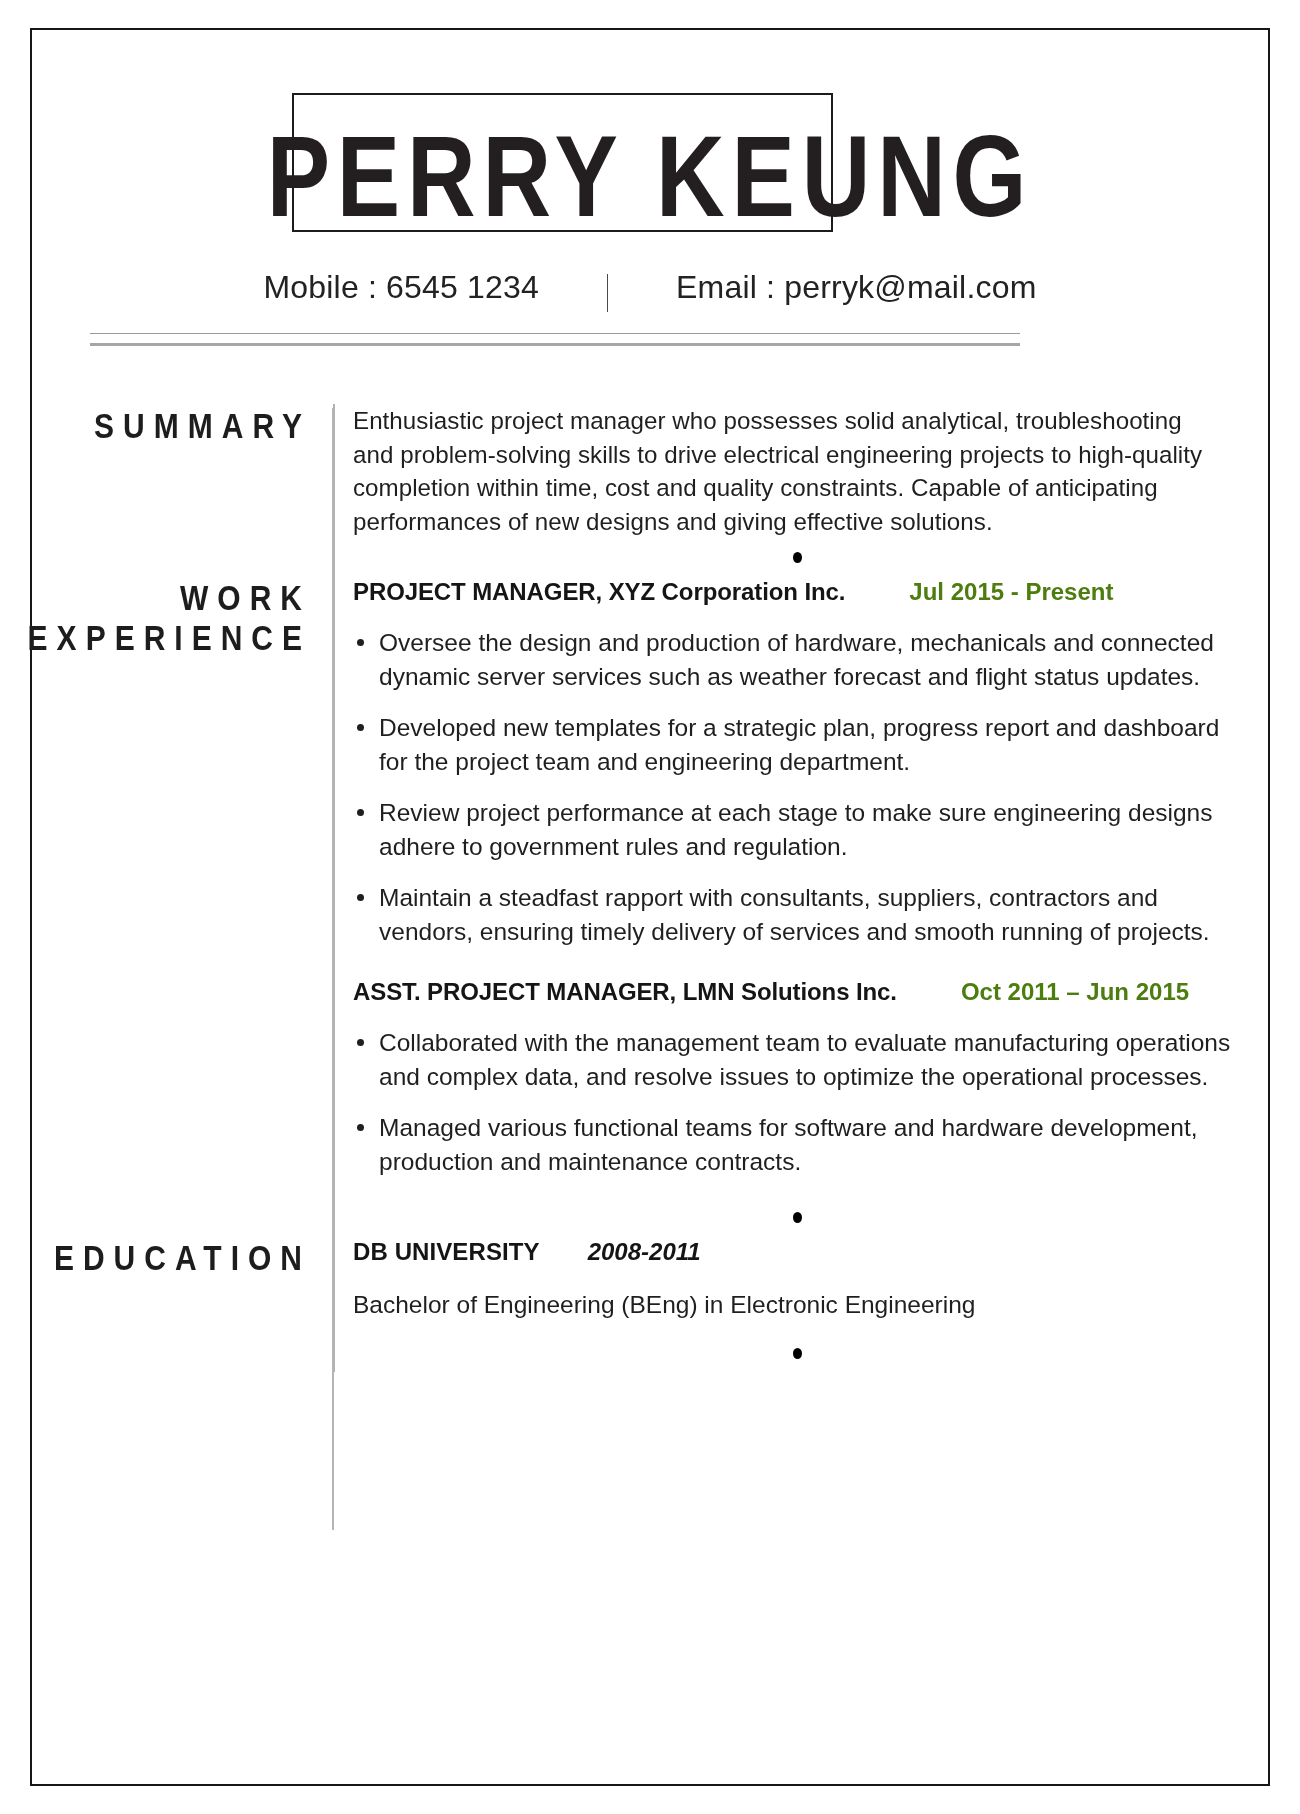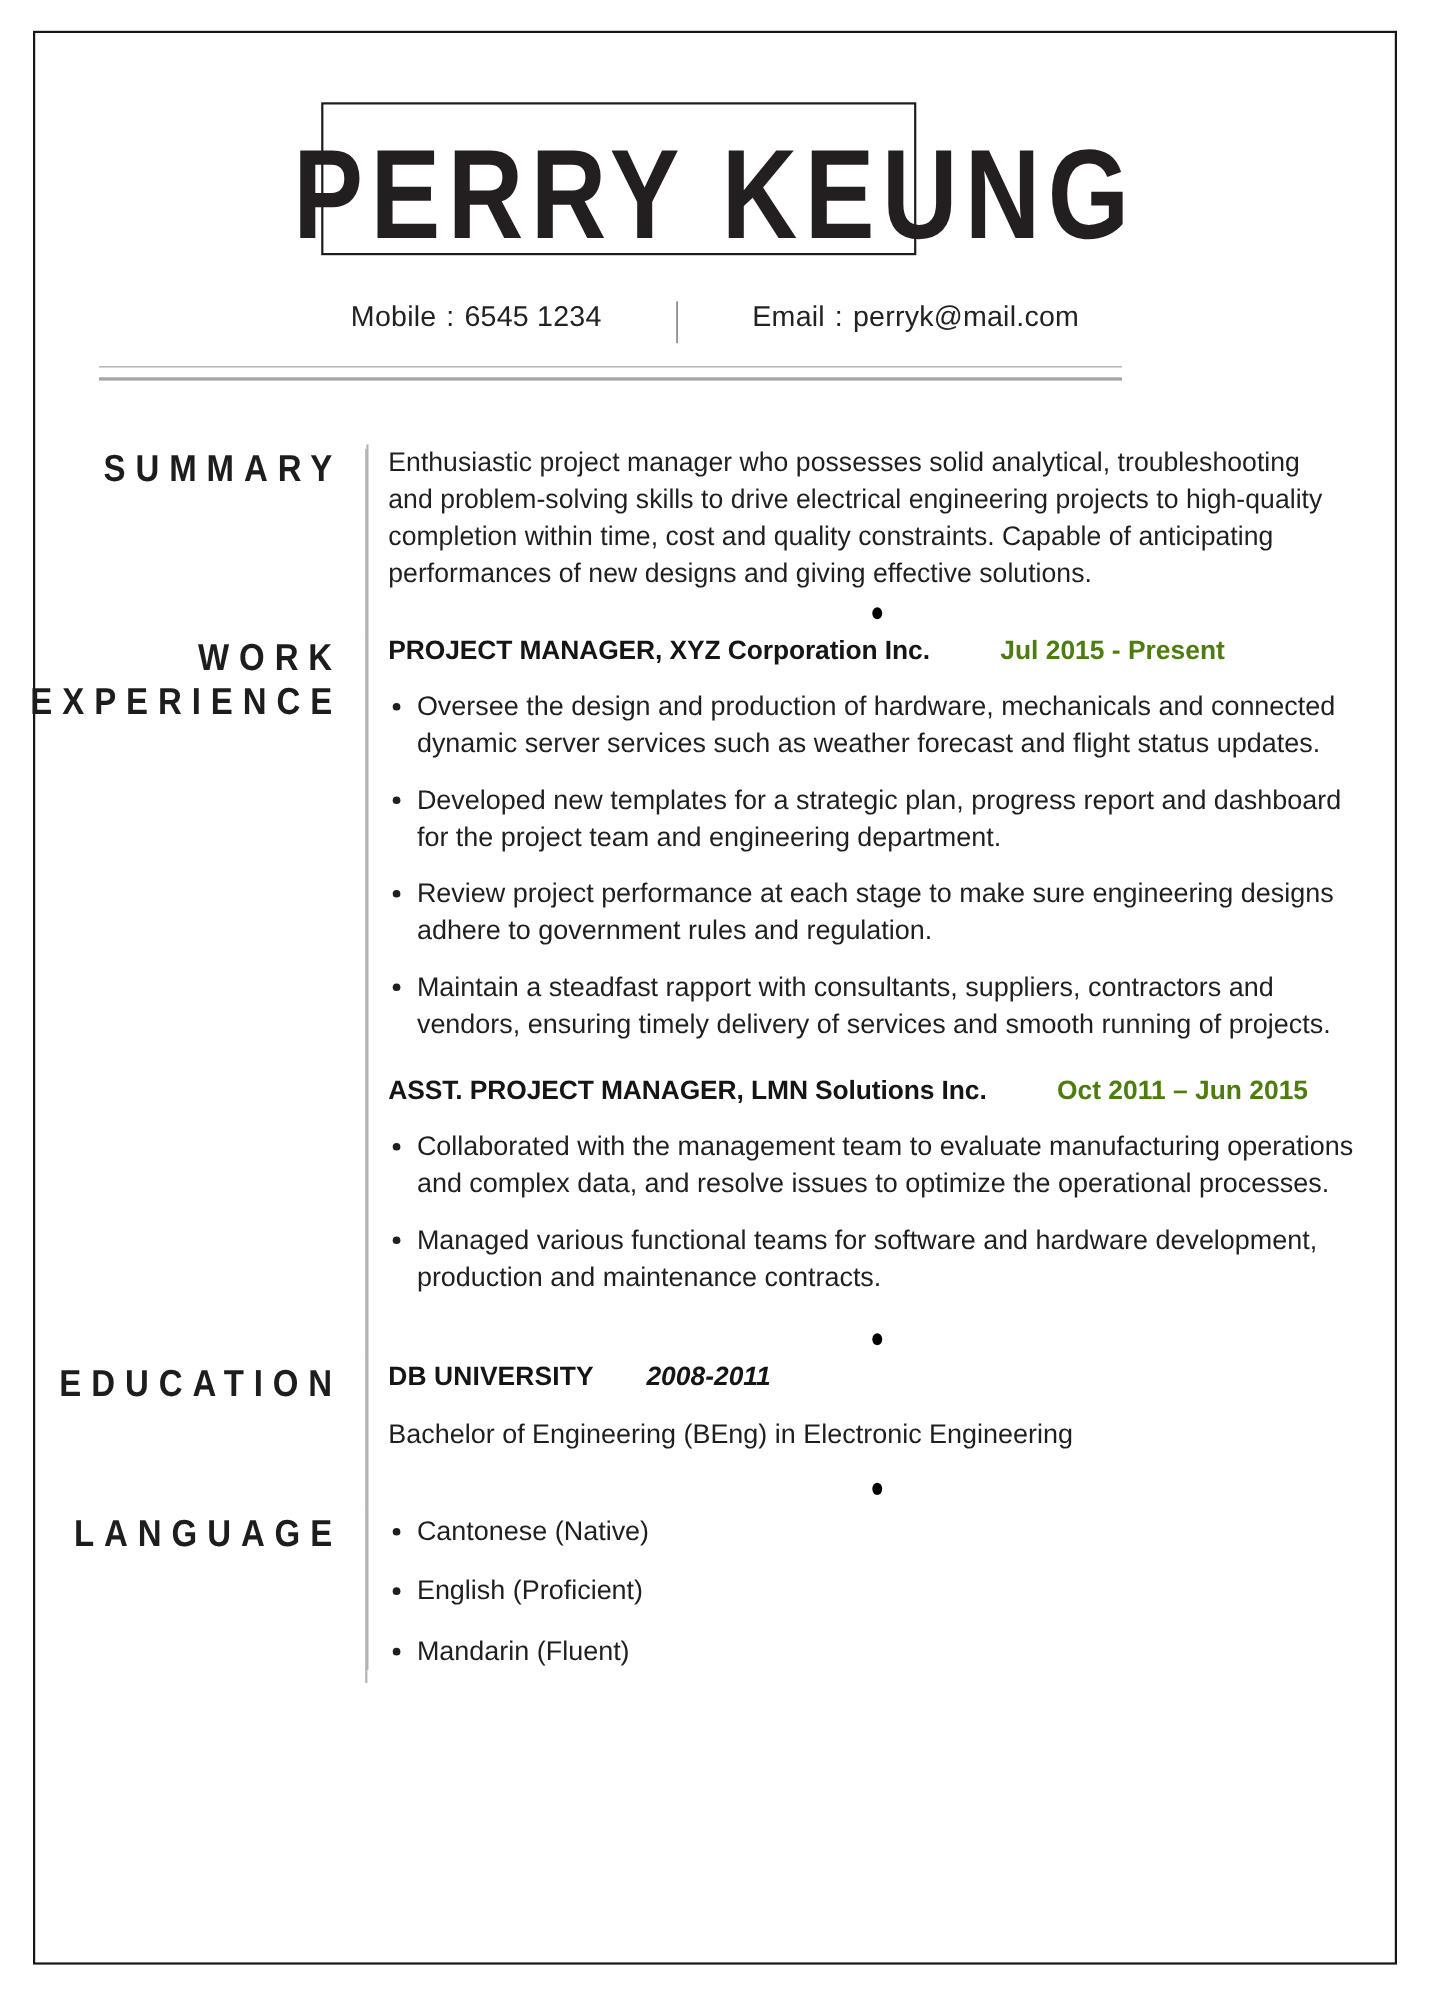--- a/index.html
+++ b/index.html
@@ -71,21 +71,21 @@
   }
 
   #contact-row {
     position: absolute;
     left: 0;
     top: 268px;
     width: 1300px;
     display: flex;
     justify-content: center;
     align-items: center;
-    font-size: 26px;
+    font-size: 32px;
     line-height: 34px;
     color: #222222;
     letter-spacing: 0.2px;
   }
   #contact-row .c-label { font-weight: 400; }
   #contact-row .c-sep-colon { padding: 0 9px; }
   #contact-row .c-left { display: flex; align-items: baseline; }
   #contact-row .c-right { display: flex; align-items: baseline; }
   #contact-divider {
     display: inline-block;
@@ -362,27 +362,15 @@
         <div class="edu-head">
           <span class="edu-school">DB UNIVERSITY</span>
           <span class="edu-years">2008-2011</span>
         </div>
         <div class="edu-degree">Bachelor of Engineering (BEng) in Electronic Engineering</div>
         <div class="spacer-12"></div>
         <div class="dot-sep"></div>
       </div>
     </div>
 
-    <div class="section">
-      <div class="col-left">
-        <div class="sec-title">LANGUAGE</div>
-      </div>
-      <div class="col-right">
-        <ul class="lang-list">
-          <li>Cantonese (Native)</li>
-          <li>English (Proficient)</li>
-          <li>Mandarin (Fluent)</li>
-        </ul>
-      </div>
-    </div>
 
   </div>
 </div>
 
 </body></html>

